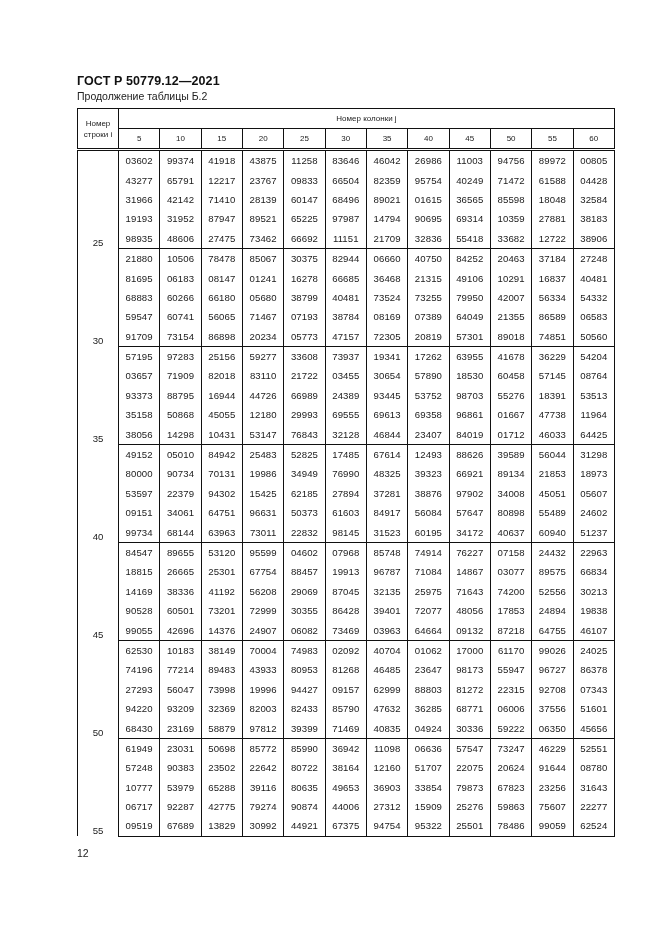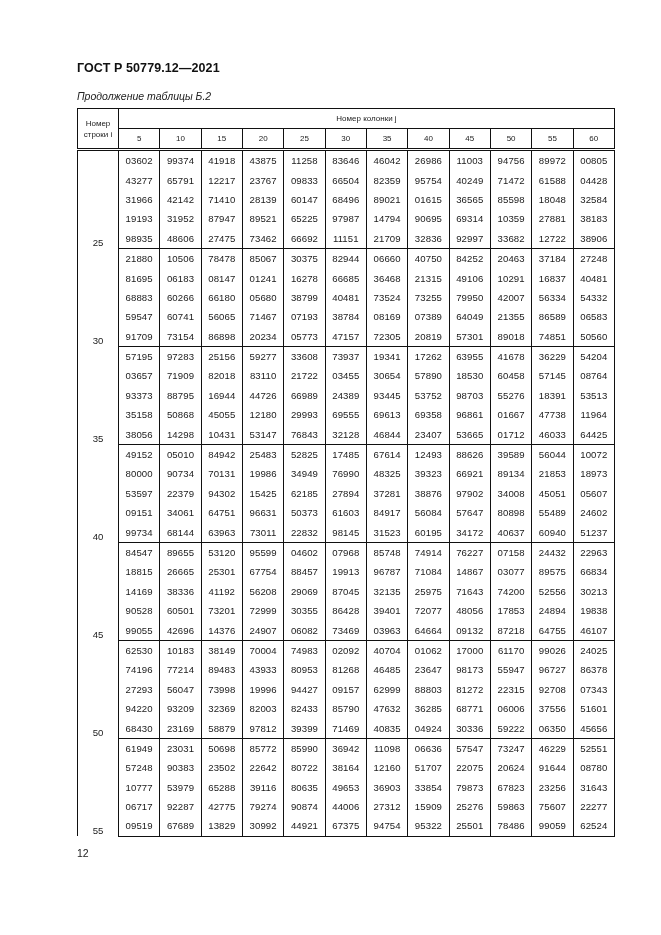--- a/index.html
+++ b/index.html
@@ -1,26 +1,26 @@
 <!DOCTYPE html>
 <html><head>
   <meta charset="utf-8">
   <style>
     html, body { margin: 0; padding: 0; background: #ffffff; }
     body {
       width: 661px; height: 935px; position: relative; overflow: hidden;
       font-family: "Liberation Sans", sans-serif; color: #111;
     }
     .doc-code {
-      position: absolute; left: 77px; top: 61px;
+      position: absolute; left: 77px; top: 74px;
       font-size: 12.5px; font-weight: bold; letter-spacing: 0.1px;
     }
     .caption {
       position: absolute; left: 77px; top: 90px;
-      font-size: 10.5px; font-style: italic; color: #222;
+      font-size: 10.5px; color: #222;
     }
     table.rn {
       position: absolute; left: 77px; top: 108px;
       border-collapse: collapse; table-layout: fixed;
       width: 538px;
     }
     table.rn td, table.rn th {
       border-left: 1px solid #111; border-right: 1px solid #111;
       padding: 0; text-align: center; font-weight: normal;
     }
@@ -137,21 +137,21 @@
       </tr>
       <tr class="blockend">
         <td class="cell">98935</td>
         <td class="cell">48606</td>
         <td class="cell">27475</td>
         <td class="cell">73462</td>
         <td class="cell">66692</td>
         <td class="cell">11151</td>
         <td class="cell">21709</td>
         <td class="cell">32836</td>
-        <td class="cell">92997</td>
+        <td class="cell">55418</td>
         <td class="cell">33682</td>
         <td class="cell">12722</td>
         <td class="cell">38906</td>
       </tr>
       <tr>
         <td class="rowlabel" rowspan="5">30</td>
         <td class="cell">21880</td>
         <td class="cell">10506</td>
         <td class="cell">78478</td>
         <td class="cell">85067</td>
@@ -279,39 +279,39 @@
       </tr>
       <tr class="blockend">
         <td class="cell">38056</td>
         <td class="cell">14298</td>
         <td class="cell">10431</td>
         <td class="cell">53147</td>
         <td class="cell">76843</td>
         <td class="cell">32128</td>
         <td class="cell">46844</td>
         <td class="cell">23407</td>
-        <td class="cell">53665</td>
+        <td class="cell">84019</td>
         <td class="cell">01712</td>
         <td class="cell">46033</td>
         <td class="cell">64425</td>
       </tr>
       <tr>
         <td class="rowlabel" rowspan="5">40</td>
         <td class="cell">49152</td>
         <td class="cell">05010</td>
         <td class="cell">84942</td>
         <td class="cell">25483</td>
         <td class="cell">52825</td>
         <td class="cell">17485</td>
         <td class="cell">67614</td>
         <td class="cell">12493</td>
         <td class="cell">88626</td>
         <td class="cell">39589</td>
         <td class="cell">56044</td>
-        <td class="cell">10072</td>
+        <td class="cell">31298</td>
       </tr>
       <tr>
         <td class="cell">80000</td>
         <td class="cell">90734</td>
         <td class="cell">70131</td>
         <td class="cell">19986</td>
         <td class="cell">34949</td>
         <td class="cell">76990</td>
         <td class="cell">48325</td>
         <td class="cell">39323</td>

